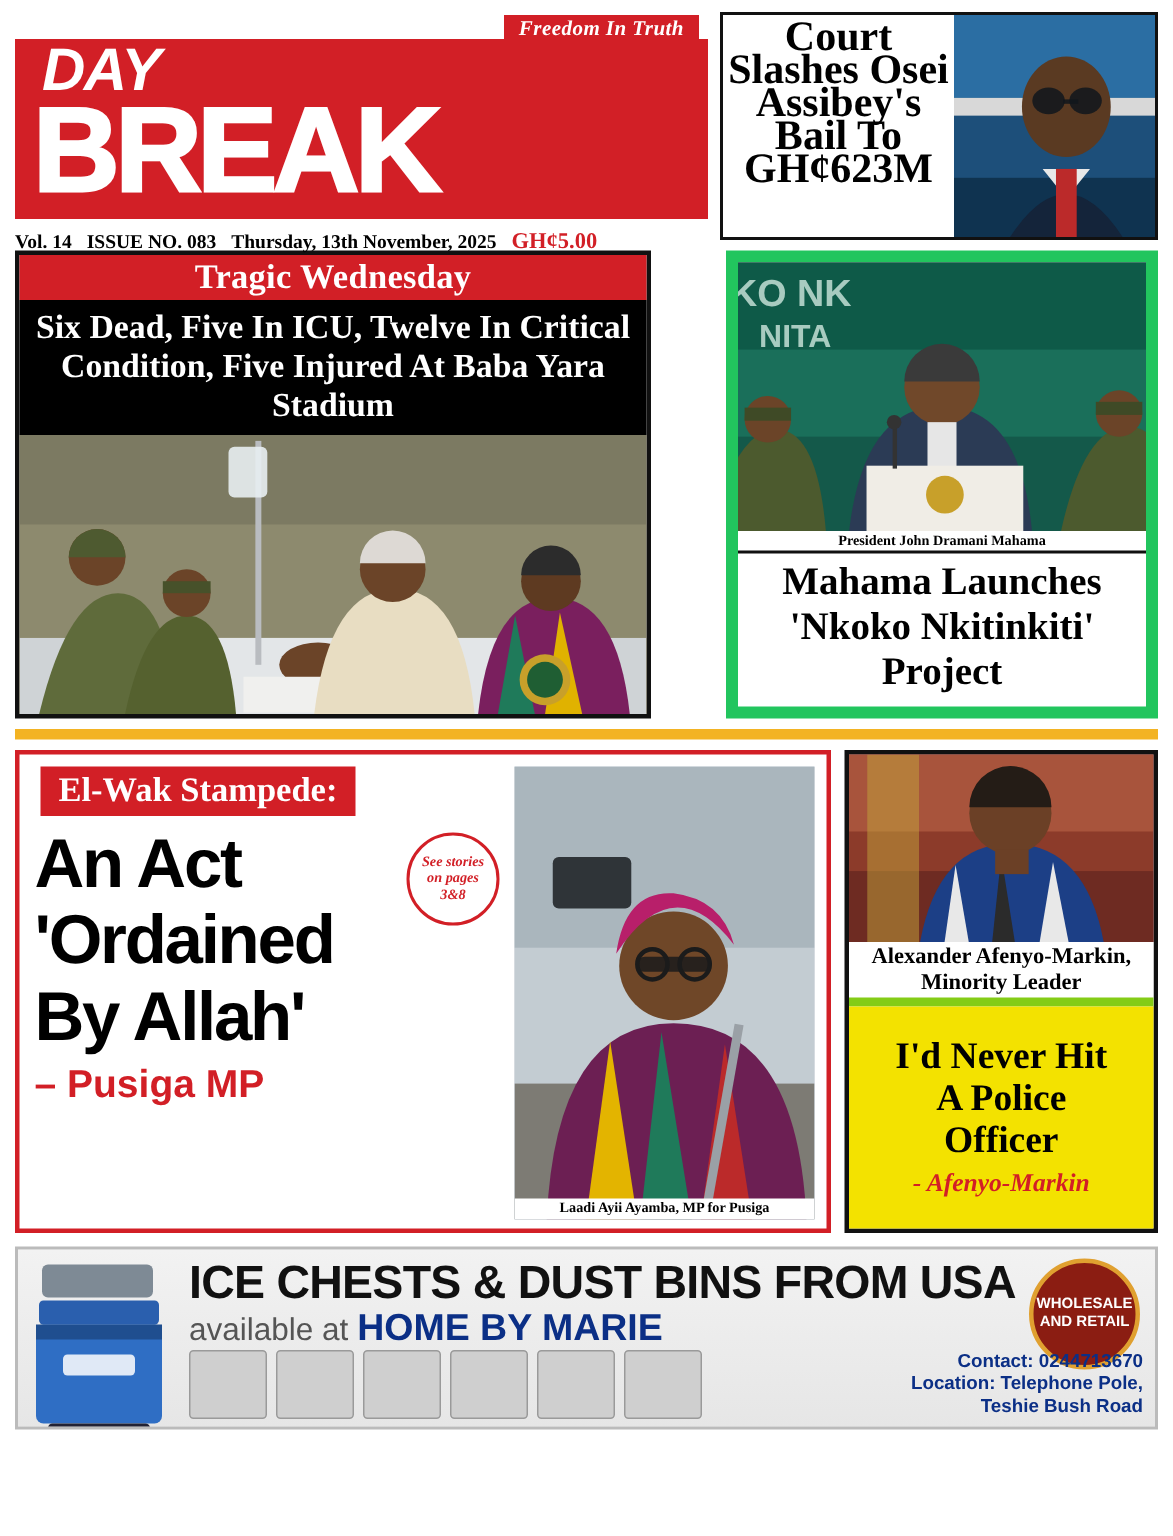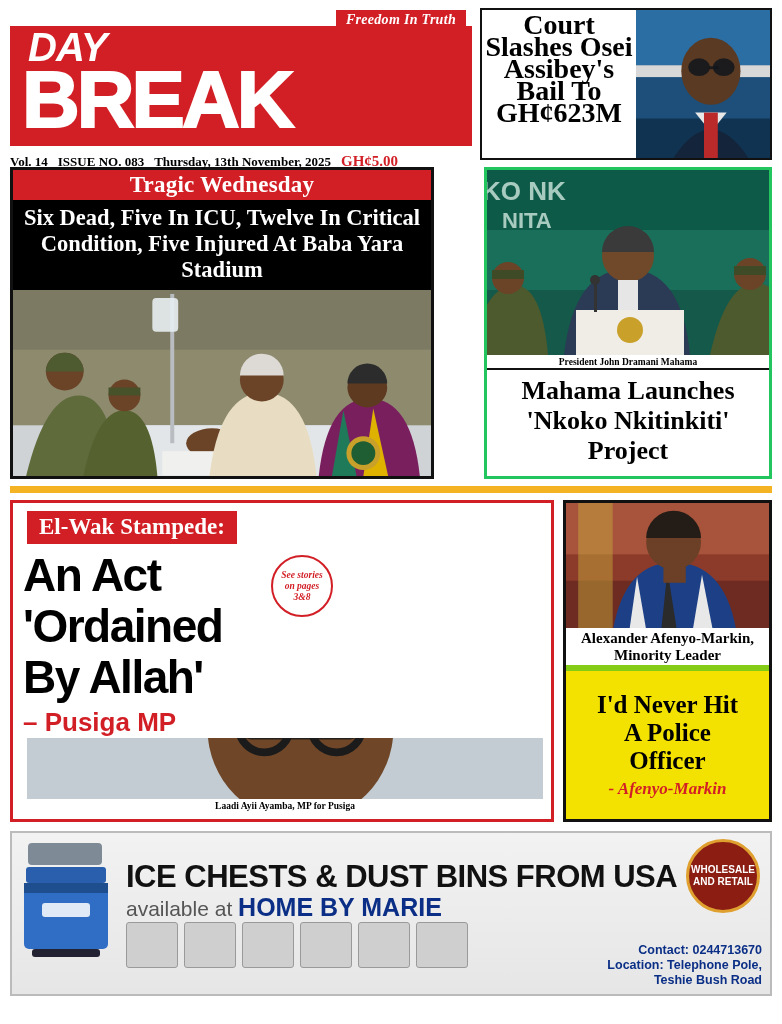--- a/index.html
+++ b/index.html
@@ -62,37 +62,37 @@
     background: #d21f26; color: #fff; text-align: center;
     font-weight: bold; font-size: 23px; padding: 2px 0; letter-spacing:.2px;
   }
   .tragic-head {
     background: #000; color: #fff; text-align: center;
     font-weight: bold; font-size: 22.5px; line-height: 26px;
     padding: 5px 6px 7px 6px;
   }
   .tragic-photo { flex: 1; position: relative; overflow: hidden; background: #6e6a52; }
 
-  .mahama { flex: 1; border: 3px solid #22c55e; display: flex; flex-direction: column; margin-left: 41px; }
+  .mahama { flex: 1; border: 8px solid #22c55e; display: flex; flex-direction: column; margin-left: 41px; }
   .mahama-photo { height: 185px; position: relative; overflow: hidden; background:#123; }
   .mahama-cap {
     background: #fff; text-align: center; font-size: 9.5px; font-weight: bold;
     padding: 2px 0 1px 0; border-bottom: 2px solid #111;
   }
   .mahama-head {
     flex: 1; display: flex; align-items: center; justify-content: center;
     text-align: center; font-weight: bold; font-size: 26px; line-height: 30px;
     padding: 4px 4px 8px 4px;
   }
 
   .gold-rule { height: 7px; background: #f3b323; margin: 7px 0; }
 
   
   .row3 { display: flex; gap: 9px; height: 322px; }
-  .elwak { width: 544px; border: 3px solid #d21f26; position: relative; background:#fff; padding: 8px 8px 6px 8px; display:flex;flex-direction:column; }
+  .elwak { width: 544px; border: 3px solid #d21f26; position: relative; background:#fff; padding: 8px 8px 6px 8px; display:flex; }
   .elwak-left { width: 316px; position: relative; }
   .elwak-kicker {
     display: inline-block; background: #d21f26; color: #fff;
     font-weight: bold; font-size: 23px; padding: 3px 12px 4px 12px;
     margin-left: 6px;
   }
   .elwak-head { margin-top: 6px; padding-left: 2px; }
   .elwak-head .l {
     font-family: "Liberation Sans", sans-serif; font-weight: bold;
     font-size: 46px; line-height: 51px; letter-spacing: -1.5px; color: #000;
@@ -123,21 +123,21 @@
   .afenyo-head {
     flex: 1; background: #f3e200; text-align: center;
     display: flex; flex-direction: column; align-items: center; justify-content: center;
     padding: 20px;
   }
   .afenyo-head .t { font-weight: bold; font-size: 25px; line-height: 28px; color: #000; }
   .afenyo-head .a { font-weight: bold; font-style: italic; font-size: 17px; color: #d21f26; margin-top: 4px; }
 
   
   .ad {
-    margin-top: 9px; height: 165px; border: 2px solid #bbb;
+    margin-top: 9px; height: 122px; border: 2px solid #bbb;
     background: linear-gradient(#f2f2f2, #e6e6e6);
     position: relative; overflow: hidden; display: flex; align-items: center;
   }
   .ad-cooler { width: 110px; height: 100%; position: relative; }
   .ad-mid { flex: 1; padding-left: 4px; }
   .ad-line1 {
     font-family: "Liberation Sans", sans-serif; font-weight: bold;
     font-size: 31px; line-height: 33px; color: #111; letter-spacing: -.5px;
   }
   .ad-line2 { font-family: "Liberation Sans", sans-serif; font-size: 21px; color: #555; }

